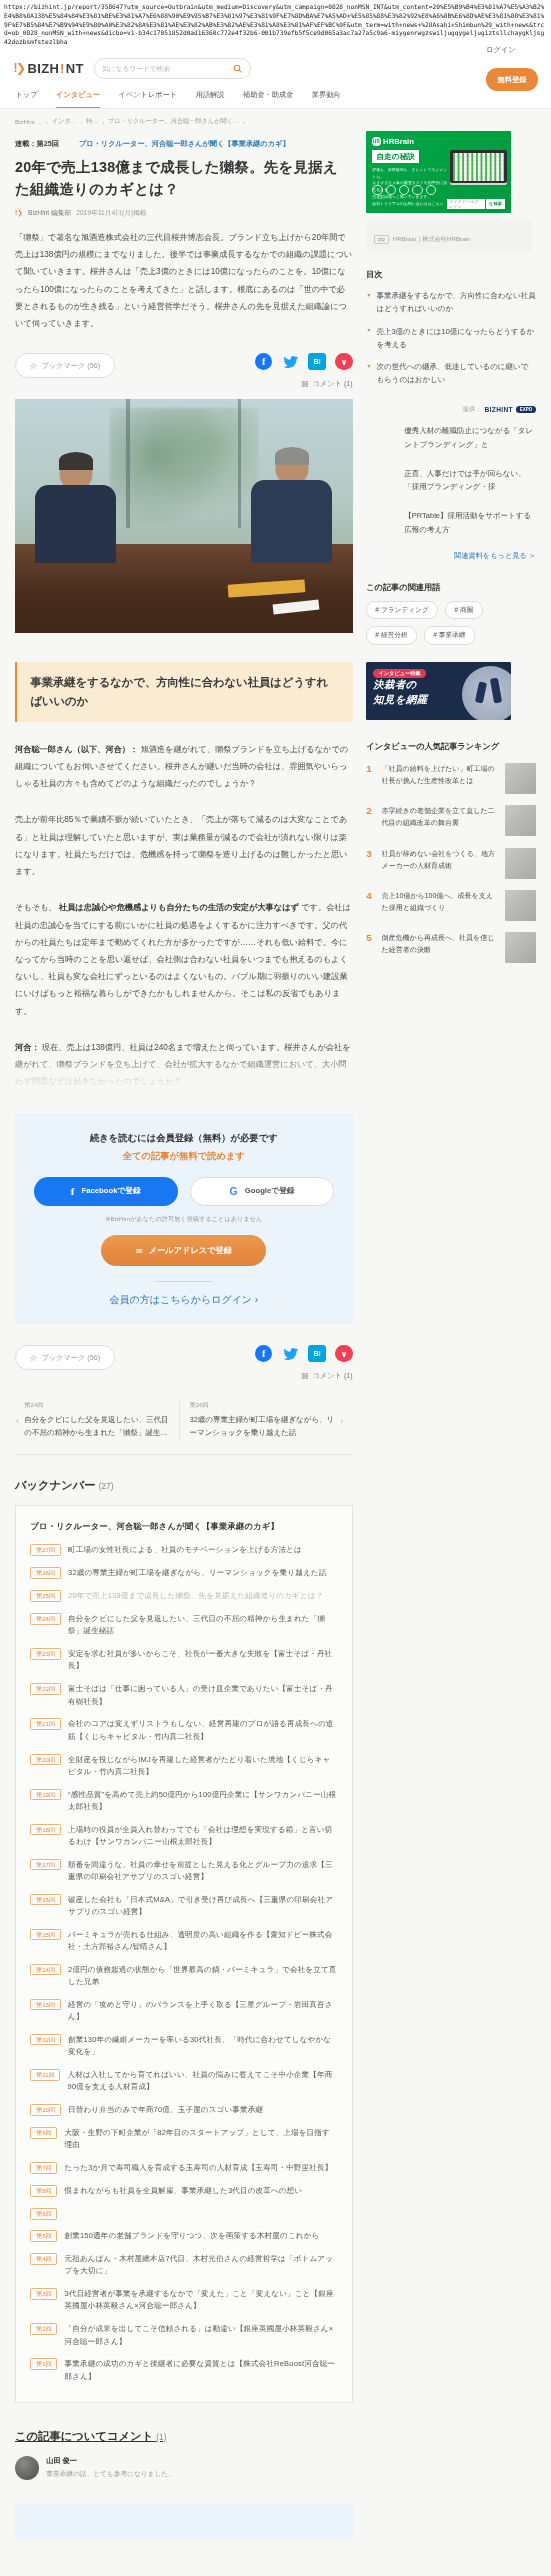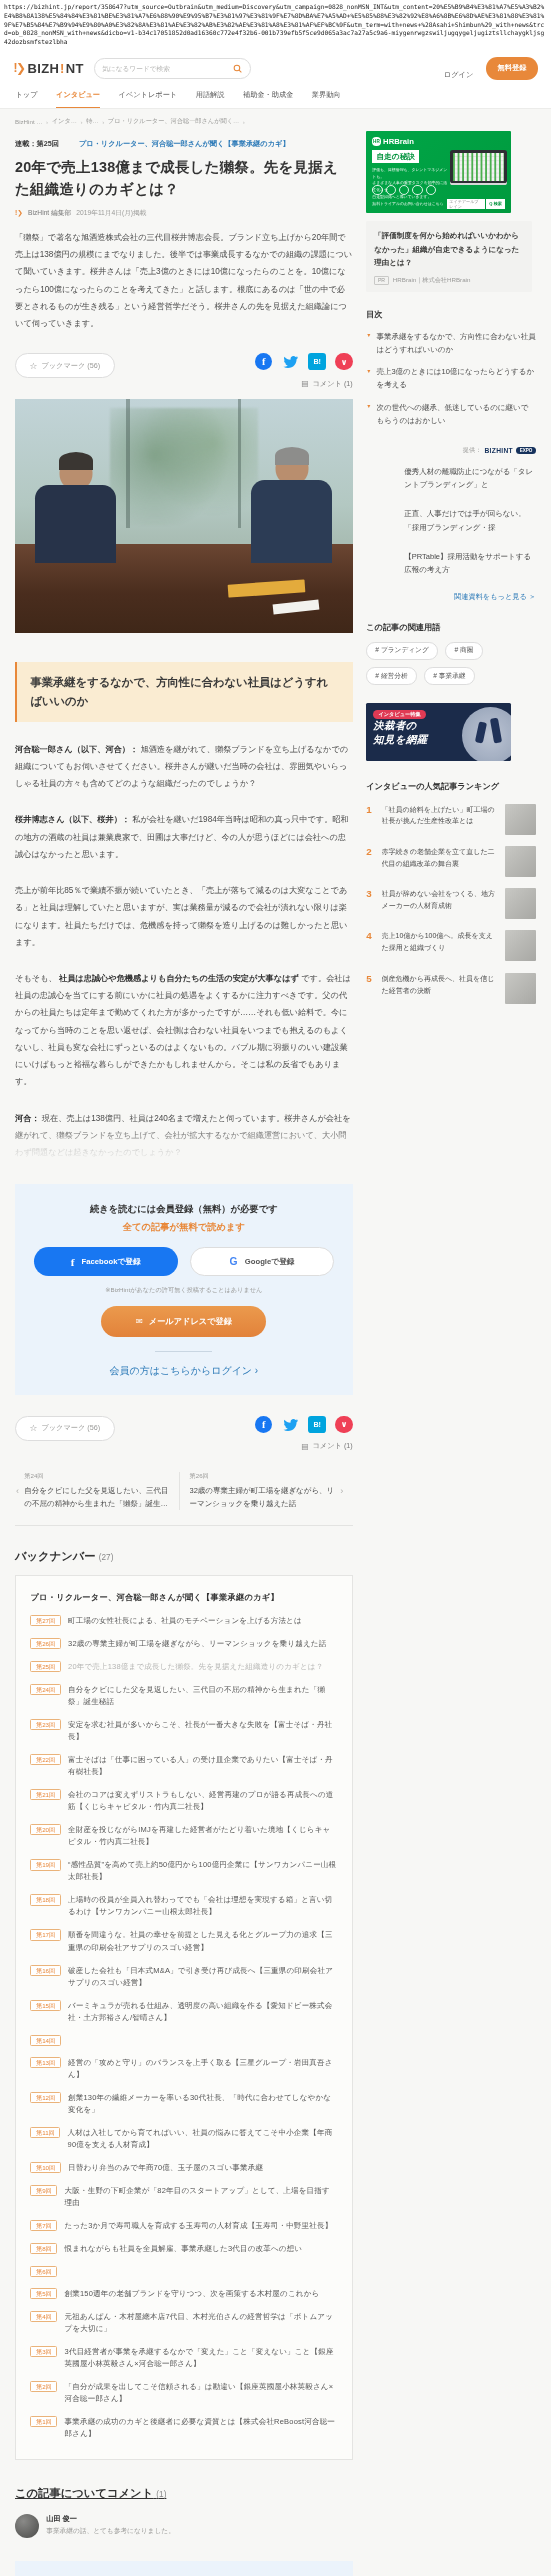--- a/index.html
+++ b/index.html
@@ -18,21 +18,21 @@
   
   .siteheader { background:#fff; padding:4.1px 13.4px 0; border-bottom:0.5px solid #ececea; }
   .header-top { display:flex; align-items:center; height:30px; }
   .logo { font-size:13px; font-weight:bold; letter-spacing:0.3px; color:#3a3a3a; display:flex; align-items:center; gap:1px; }
   .logo .mark { color:#e8883a; font-size:12px; letter-spacing:-1.5px; margin-right:2.1px; }
   .logo .i-orange { color:#e8883a; }
   .searchbox { margin-left:10.3px; width:157px; height:20.6px; border:0.5px solid #ddd; border-radius:10.3px;
     display:flex; align-items:center; padding:0 7.2px; background:#fff; }
   .searchbox input { border:none; outline:none; flex:1; font-size:6.7px; color:#333; background:transparent; font-family:inherit; }
   .searchbox input::placeholder { color:#b5b5b3; }
-  .header-right { margin-left:auto; display:flex; align-items:flex-end; gap:13px; }
+  .header-right { margin-left:auto; display:flex; align-items:flex-start; gap:13px;flex-direction:column; }
   .login { color:#555; font-size:7.2px; text-decoration:none; cursor:pointer; }
   .signup { background:#e8883a; color:#fff; border:none; border-radius:11.3px; padding:6.7px 11.3px;
     font-size:7.2px; font-weight:bold; cursor:pointer; font-family:inherit; }
   .nav { display:flex; gap:18.5px; padding:7.2px 2.1px 0; }
   .nav-item { font-size:7.2px; color:#555; padding-bottom:6.7px; cursor:pointer; border-bottom:1.5px solid transparent; }
   .nav-item.active { color:#e8883a; font-weight:bold; border-bottom-color:#e8883a; }
   
   .container { width:521px; margin:0 auto; padding-top:8.2px; display:flex; gap:13.4px; align-items:flex-start; }
   .main { width:338px; }
   .sidebar { width:170px; padding-top:13.4px; }
@@ -305,24 +305,20 @@
       <div class="folder"></div>
         <div class="paper"></div>
     </div>
 
     <div class="h2-box">事業承継をするなかで、方向性に合わない社員はどうすればいいのか</div>
 
     <p class="para">
       <span class="speaker">河合聡一郎さん（以下、河合）：</span>
       <span>旭酒造を継がれて、獺祭ブランドを立ち上げるなかでの組織についてもお伺いさせてください。桜井さんが継いだ当時の会社は、雰囲気やいらっしゃる社員の方々も含めてどのような組織だったのでしょうか？</span>
     </p>
-    <p class="para">
-      <span class="speaker">桜井博志さん（以下、桜井）：</span>
-      <span>私が会社を継いだ1984年当時は昭和の真っ只中です。昭和の地方の酒蔵の社員は兼業農家で、田圃は大事だけど、今の人が思うほどには会社への忠誠心はなかったと思います。</span>
-    </p>
     <p class="para"><span>売上が前年比85％で業績不振が続いていたとき、「売上が落ちて減るのは大変なことである」と社員は理解していたと思いますが、実は業務量が減るので会社が潰れない限りは楽になります。社員たちだけでは、危機感を持って獺祭を造り上げるのは難しかったと思います。</span></p>
     <p class="para">
       <span>そもそも、 </span><b>社員は忠誠心や危機感よりも自分たちの生活の安定が大事なはず</b><span> です。会社は社員の忠誠心を当てにする前にいかに社員の処遇をよくするかに注力すべきです。父の代からの社員たちは定年まで勤めてくれた方が多かったですが……それも低い給料で。今になってから当時のことを思い返せば、会社側は合わない社員をいつまでも抱えるのもよくないし、社員も変な会社にずっといるのはよくないもの。バブル期に羽振りのいい建設業にいけばもっと裕福な暮らしができたかもしれませんから。そこは私の反省でもあります。</span>
     </p>
     <div class="fade-wrap">
       <p class="para">
         <span class="speaker">河合：</span>
         <span>現在、売上は138億円、社員は240名まで増えたと伺っています。桜井さんが会社を継がれて、獺祭ブランドを立ち上げて、会社が拡大するなかで組織運営において、大小問わず問題などは起きなかったのでしょうか？</span>
       </p>
     </div>
@@ -456,20 +452,21 @@
             <span class="bn-title">破産した会社も「日本式M&amp;A」で引き受け再び成長へ【三重県の印刷会社アサプリのスゴい経営】</span>
           </div>
 
           <div class="bn-item">
             <span class="bn-badge">第15回</span>
             <span class="bn-title">バーミキュラが売れる仕組み、透明度の高い組織を作る【愛知ドビー株式会社・土方邦裕さん/智晴さん】</span>
           </div>
 
           <div class="bn-item">
             <span class="bn-badge">第14回</span>
+            <span class="bn-title">2億円の債務超過の状態から「世界最高の鍋・バーミキュラ」で会社を立て直した兄弟</span>
           </div>
 
           <div class="bn-item">
             <span class="bn-badge">第13回</span>
             <span class="bn-title">経営の「攻めと守り」のバランスを上手く取る【三星グループ・岩田真吾さん】</span>
           </div>
 
           <div class="bn-item">
             <span class="bn-badge">第12回</span>
             <span class="bn-title">創業130年の繊維メーカーを率いる30代社長、「時代に合わせてしなやかな変化を」</span>
@@ -577,21 +574,20 @@
         </div>
       <div class="ad-laptop"></div>
       <div class="ad-search">
         <span class="cap">無料トライアルのお問い合わせはこちら</span>
         <span class="box">エイチアールブレイン</span>
         <span class="go">Q 検索</span>
       </div>
     </div>
 
     <div class="pr-box">
-      <div class="pr-text">「評価制度を何から始めればいいかわからなかった」組織が自走できるようになった理由とは？</div>
       <div class="pr-meta">
         <span class="pr-tag">PR</span>
         <span>HRBrain｜株式会社HRBrain</span>
       </div>
     </div>
 
     <div class="toc">
       <div class="toc-heading">目次</div>
       <div>
 

